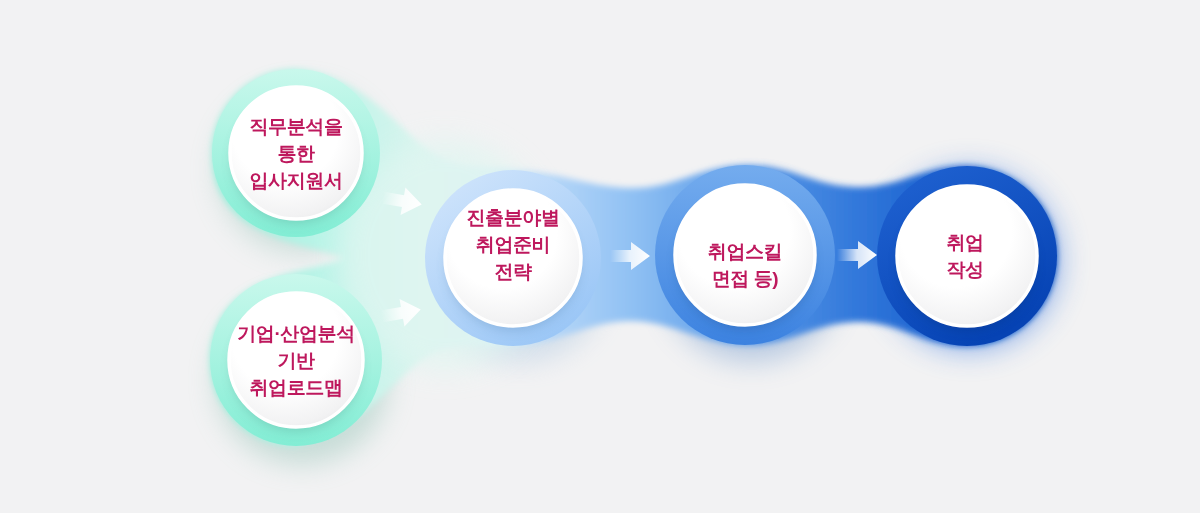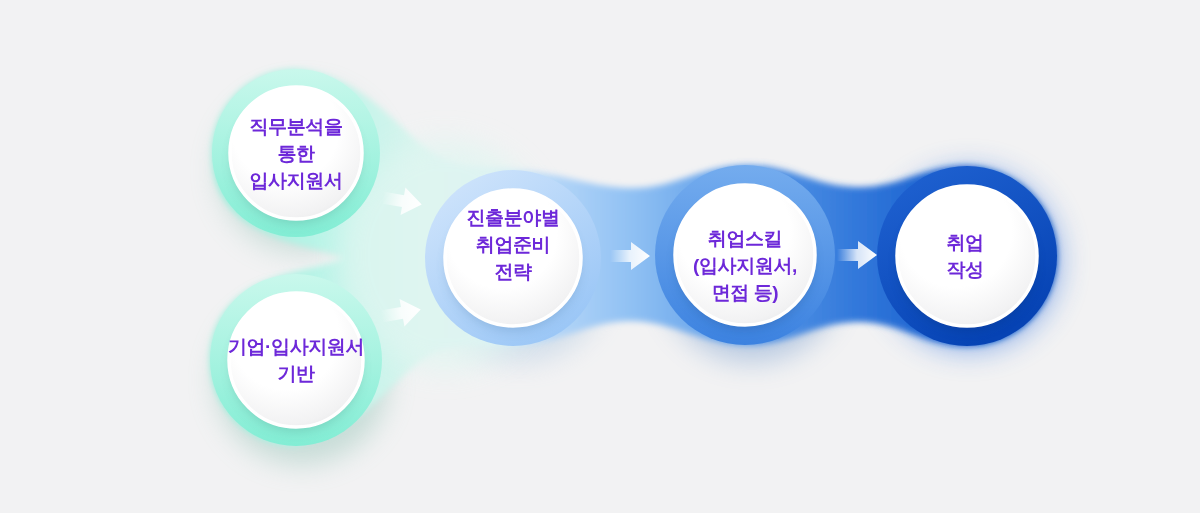--- a/index.html
+++ b/index.html
@@ -13,21 +13,21 @@
     position:relative;
     width:1200px;height:513px;
   }
   .stage svg{position:absolute;left:0;top:0;display:block;}
   .step-label{
     position:absolute;
     width:170px;
     transform:translate(-50%,-50%);
     display:flex;flex-direction:column;align-items:center;justify-content:center;
     text-align:center;
-    color:#6d28d9;
+    color:#be185d;
     font-weight:700;
     font-size:19px;
     line-height:27px;
     letter-spacing:-0.4px;
     white-space:nowrap;
   }
 </style>
 </head>
 <body>
 
@@ -158,33 +158,33 @@
     </g>
   </svg>
 
   <div class="step-label" style="left:296px;top:153px">
     <span>직무분석을</span>
     <span>통한</span>
     <span>입사지원서</span>
   </div>
 
   <div class="step-label" style="left:296px;top:360px">
-    <span>기업·입사지원서</span>
+    <span>기업·산업분석</span>
     <span>기반</span>
+    <span>취업로드맵</span>
   </div>
 
   <div class="step-label" style="left:513px;top:244px">
     <span>진출분야별</span>
     <span>취업준비</span>
     <span>전략</span>
   </div>
 
   <div class="step-label" style="left:745px;top:265px">
     <span>취업스킬</span>
-    <span>(입사지원서,</span>
     <span>면접 등)</span>
   </div>
 
   <div class="step-label" style="left:965px;top:256px">
     <span>취업</span>
     <span>작성</span>
   </div>
 
 </div>
 

